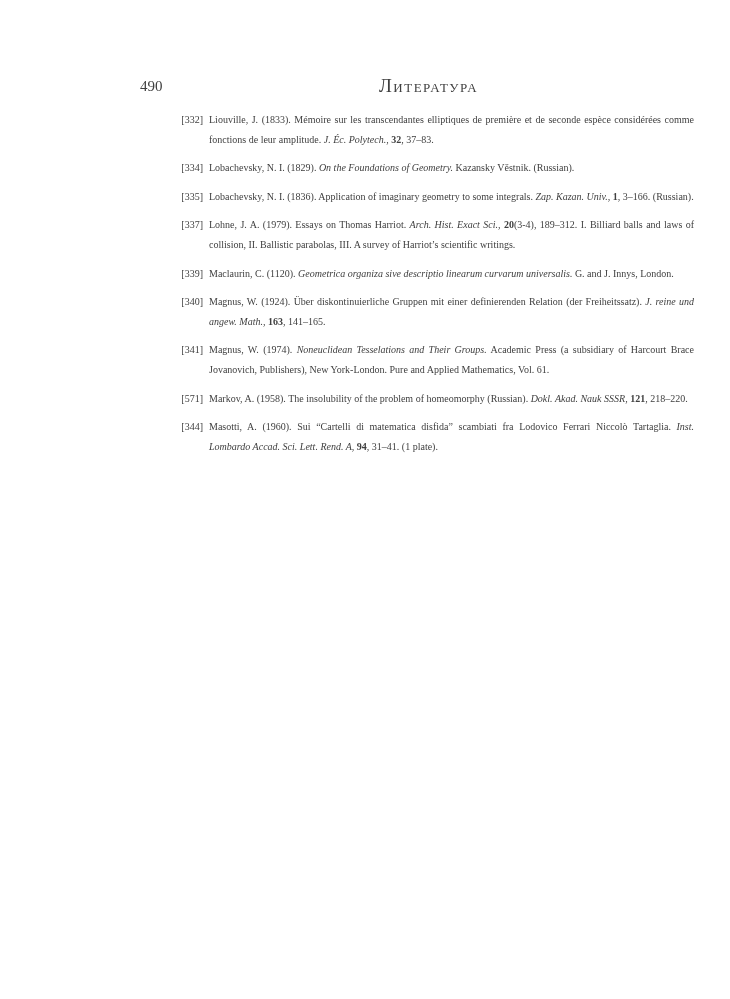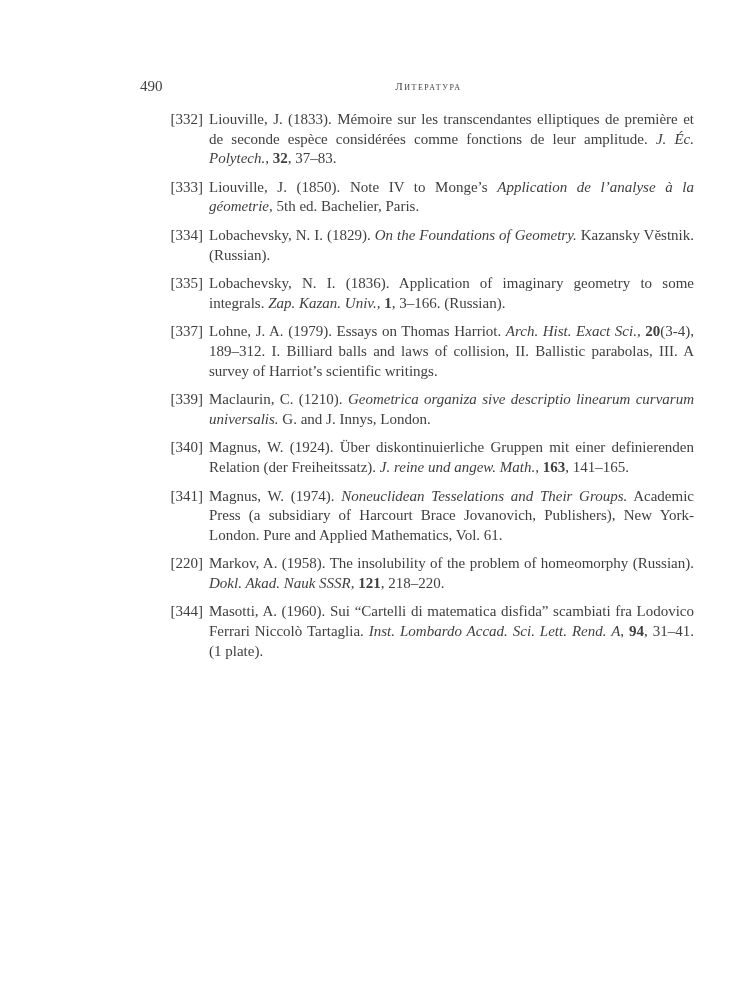--- a/index.html
+++ b/index.html
@@ -22,36 +22,36 @@
     top: 77px;
     font-size: 15px;
     line-height: 18px;
   }
   .running-header {
     position: absolute;
     left: 163px;
     top: 77px;
     width: 531px;
     text-align: center;
-    font-size: 11px;
+    font-size: 19px;
     line-height: 18px;
     font-variant: small-caps;
     letter-spacing: 1.5px;
   }
   .refs {
     position: absolute;
     left: 163px;
     top: 110px;
     width: 531px;
   }
   .ref {
     position: relative;
     padding-left: 46px;
     margin-bottom: 9px;
-    font-size: 15px;
+    font-size: 10px;
     line-height: 19.6px;
     text-align: justify;
     hyphens: none;
   }
   .ref-label {
     position: absolute;
     left: 0;
     top: 0;
     width: 40px;
     text-align: right;
@@ -65,60 +65,56 @@
 
 <div class="page">
   <span class="page-number">490</span>
   <span class="running-header">Литература</span>
   <div class="refs" id="refs">
   <div class="ref">
     <span class="ref-label">[332]</span>
     <span class="ref-text"><span>Liouville, J. (1833). Mémoire sur les transcendantes elliptiques de première et de seconde espèce considérées comme fonctions de leur amplitude. </span><span class="i">J. Éc. Polytech., </span><span class="b">32</span><span>, 37–83.</span></span>
   </div>
 
-  <div class="ref">
-    <span class="ref-label">[333]</span>
-    <span class="ref-text"><span>Liouville, J. (1850). Note IV to Monge’s </span><span class="i">Application de l’analyse à la géometrie,</span><span> 5th ed. Bachelier, Paris.</span></span>
-  </div>
 
   <div class="ref">
     <span class="ref-label">[334]</span>
     <span class="ref-text"><span>Lobachevsky, N. I. (1829). </span><span class="i">On the Foundations of Geometry.</span><span> Kazansky Věstnik. (Russian).</span></span>
   </div>
 
   <div class="ref">
     <span class="ref-label">[335]</span>
     <span class="ref-text"><span>Lobachevsky, N. I. (1836). Application of imaginary geometry to some integrals. </span><span class="i">Zap. Kazan. Univ., </span><span class="b">1</span><span>, 3–166. (Russian).</span></span>
   </div>
 
 
   <div class="ref">
     <span class="ref-label">[337]</span>
     <span class="ref-text"><span>Lohne, J. A. (1979). Essays on Thomas Harriot. </span><span class="i">Arch. Hist. Exact Sci., </span><span class="b">20</span><span>(3-4), 189–312. I. Billiard balls and laws of collision, II. Ballistic parabolas, III. A survey of Harriot’s scientific writings.</span></span>
   </div>
 
 
   <div class="ref">
     <span class="ref-label">[339]</span>
-    <span class="ref-text"><span>Maclaurin, C. (1210). </span><span class="i">Geometrica organiza sive descriptio linearum curvarum universalis.</span><span> G. and J. Innys, London.</span></span>
+    <span class="ref-text"><span>Maclaurin, C. (1120). </span><span class="i">Geometrica organiza sive descriptio linearum curvarum universalis.</span><span> G. and J. Innys, London.</span></span>
   </div>
 
   <div class="ref">
     <span class="ref-label">[340]</span>
     <span class="ref-text"><span>Magnus, W. (1924). Über diskontinuierliche Gruppen mit einer definierenden Relation (der Freiheitssatz). </span><span class="i">J. reine und angew. Math., </span><span class="b">163</span><span>, 141–165.</span></span>
   </div>
 
   <div class="ref">
     <span class="ref-label">[341]</span>
     <span class="ref-text"><span>Magnus, W. (1974). </span><span class="i">Noneuclidean Tesselations and Their Groups.</span><span> Academic Press (a subsidiary of Harcourt Brace Jovanovich, Publishers), New York-London. Pure and Applied Mathematics, Vol. 61.</span></span>
   </div>
 
 
   <div class="ref">
-    <span class="ref-label">[220]</span>
+    <span class="ref-label">[571]</span>
     <span class="ref-text"><span>Markov, A. (1958). The insolubility of the problem of homeomorphy (Russian). </span><span class="i">Dokl. Akad. Nauk SSSR, </span><span class="b">121</span><span>, 218–220.</span></span>
   </div>
 
   <div class="ref">
     <span class="ref-label">[344]</span>
     <span class="ref-text"><span>Masotti, A. (1960). Sui “Cartelli di matematica disfida” scambiati fra Lodovico Ferrari Niccolò Tartaglia. </span><span class="i">Inst. Lombardo Accad. Sci. Lett. Rend. A, </span><span class="b">94</span><span>, 31–41. (1 plate).</span></span>
   </div>
 </div>
 </div>
 

